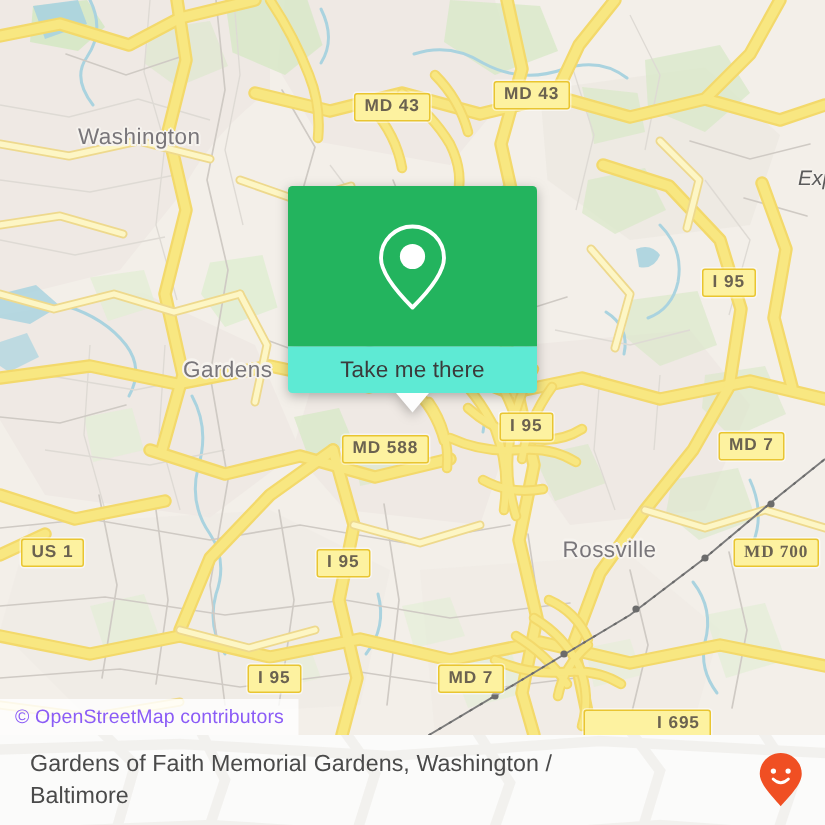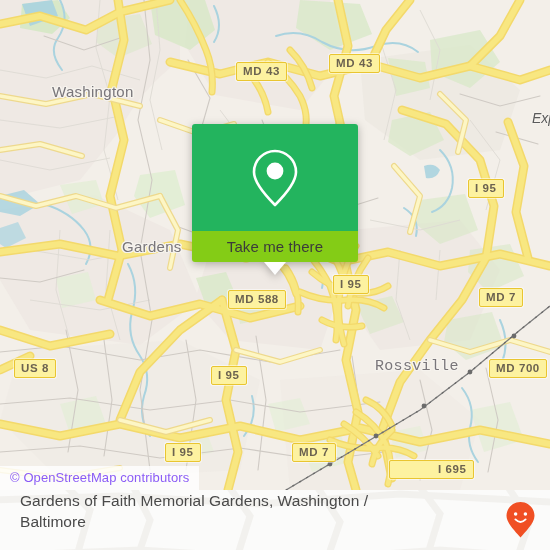--- a/index.html
+++ b/index.html
@@ -74,21 +74,21 @@
   }
   #popup-green {
     background: #23b45e;
     height: 107px;
     border-radius: 3px 3px 0 0;
     display: flex;
     align-items: center;
     justify-content: center;
   }
   #popup-white {
-    background: #84cc16;
+    background: #5eead4;
     height: 31px;
     border-radius: 0 0 3px 3px;
     display: flex;
     align-items: center;
     justify-content: center;
     position: relative;
   }
   #popup-cta {
     color: #3b3b3b;
     font-size: 15px;
@@ -116,20 +116,21 @@
     white-space: nowrap;
   }
 
   
   #footer {
     position: absolute;
     left: 0; top: 490px;
     width: 550px; height: 60px;
     background: #fbfbfa;
     display: flex;
+    align-items: center;
     overflow: hidden;
   }
   #footer-watermark {
     position: absolute; left: 0; top: -20px;
     width: 550px; height: 100px;
     opacity: 0.55;
     pointer-events: none;
   }
   #footer-title {
     position: relative;
@@ -401,36 +402,36 @@
         <circle cx="330" cy="464" r="2.4" fill="#6b6b6b"></circle>
         <circle cx="376" cy="436" r="2.4" fill="#6b6b6b"></circle>
         <circle cx="424" cy="406" r="2.4" fill="#6b6b6b"></circle>
         <circle cx="470" cy="372" r="2.4" fill="#6b6b6b"></circle>
         <circle cx="514" cy="336" r="2.4" fill="#6b6b6b"></circle>
       </g>
     </svg>
 
     <div class="place-label" style="left:52px;  top:83px;">Washington</div>
     <div class="place-label" style="left:122px; top:238px;">Gardens</div>
-    <div class="place-label" style="left:375px; top:358px;font-family:Liberation Mono, monospace;">Rossville</div>
+    <div class="place-label" style="left:375px; top:358px;">Rossville</div>
 
     <div class="road-name-label" style="left:532px; top:110px;">Exp</div>
 
     <div class="shield" style="left:236px; top:62px;">MD 43</div>
     <div class="shield" style="left:329px; top:54px;">MD 43</div>
     <div class="shield" style="left:468px; top:179px;">I 95</div>
     <div class="shield" style="left:228px; top:290px;text-align:right;">MD 588</div>
     <div class="shield" style="left:333px; top:275px;">I 95</div>
     <div class="shield" style="left:479px; top:288px;">MD 7</div>
-    <div class="shield" style="left:14px;  top:359px;">US 8</div>
+    <div class="shield" style="left:14px;  top:359px;">US 1</div>
     <div class="shield" style="left:211px; top:366px;">I 95</div>
-    <div class="shield" style="left:489px; top:359px;">MD 700</div>
+    <div class="shield" style="left:489px; top:359px;font-family:Liberation Serif, serif;">MD 700</div>
     <div class="shield" style="left:165px; top:443px;">I 95</div>
     <div class="shield" style="left:292px; top:443px;">MD 7</div>
-    <div class="shield" style="left:389px; top:460px;padding-left:48px;">I 695</div>
+    <div class="shield" style="left:389px; top:473px;padding-left:48px;">I 695</div>
 
     <div id="popup-card">
       <div id="popup-green">
         <svg width="52" height="62" viewBox="0 0 52 62">
           <path d="M26 4 C14.4 4 5 13.4 5 25 C5 36 18 50 26 58 C34 50 47 36 47 25 C47 13.4 37.6 4 26 4 Z" fill="none" stroke="#ffffff" stroke-width="2.6" stroke-linejoin="round"></path>
           <circle cx="26" cy="24" r="8.4" fill="#ffffff"></circle>
         </svg>
       </div>
       <div id="popup-white">
         <span id="popup-cta">Take me there</span>

